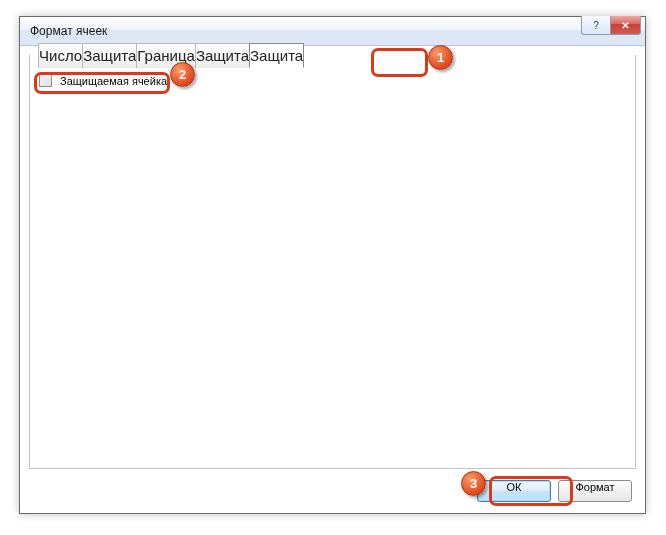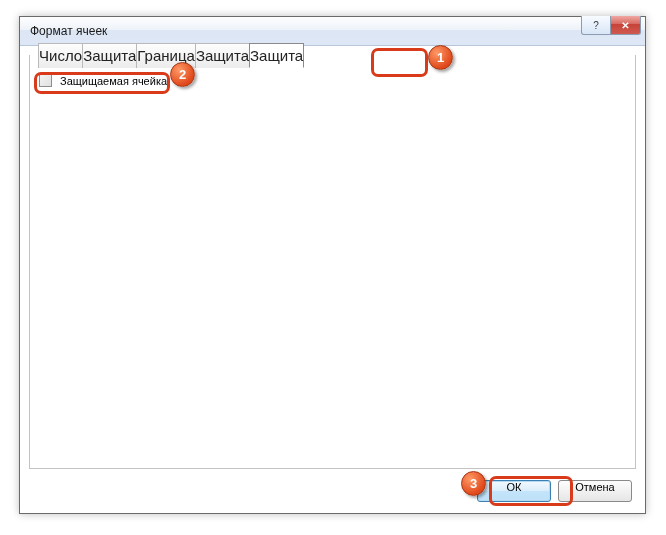--- a/index.html
+++ b/index.html
@@ -219,21 +219,21 @@
           <span>Защищаемая ячейка</span>
         </div>
       </div>
     </div>
 
     <div class="footer">
       <div class="btn default">
         <span>ОК</span>
       </div>
       <div class="btn">
-        <span>Отмена</span>
+        <span>Формат</span>
       </div>
     </div>
   </div>
 </div>
 
 <div class="callout" style="left:371px; top:48px; width:57px; height:29px;"></div>
 <div class="marker" style="left:428px; top:45px;">
     <span>1</span>
   </div>
 

